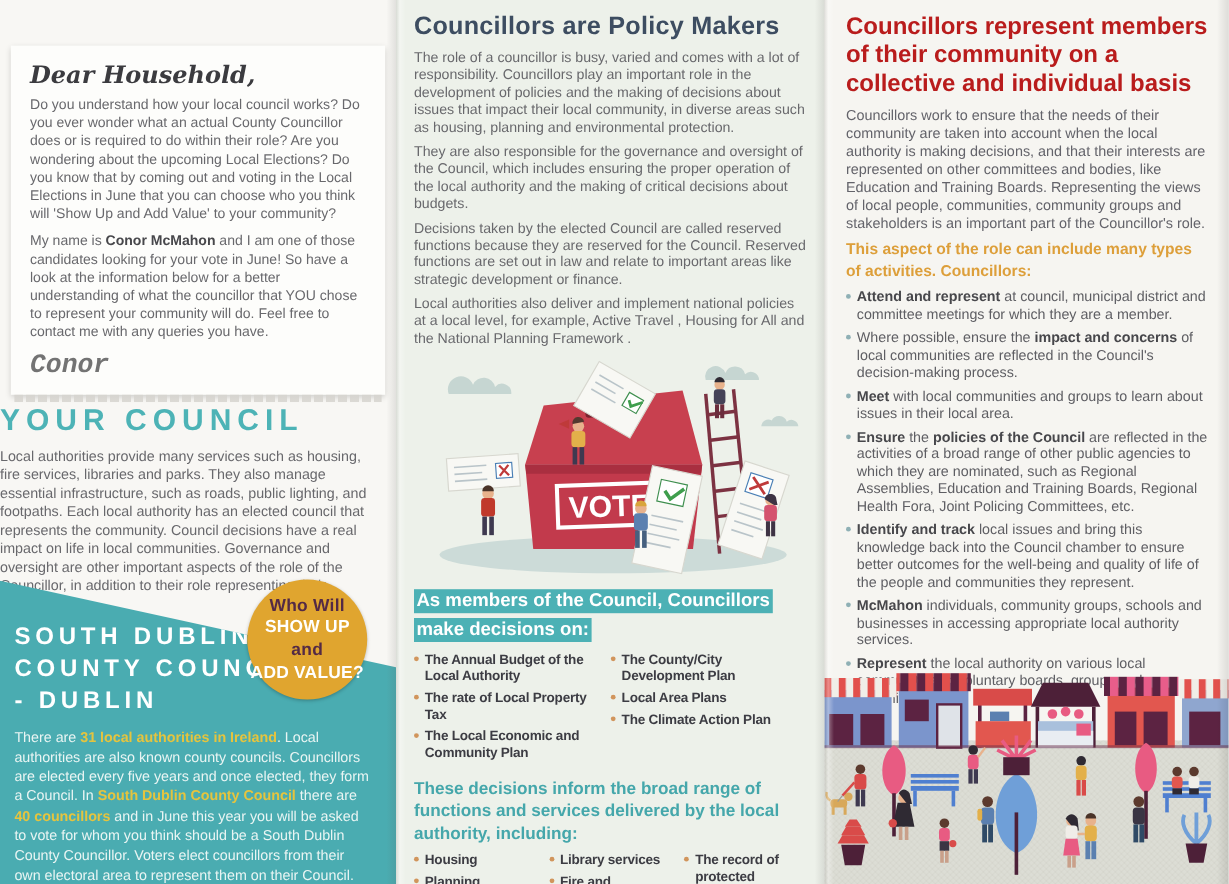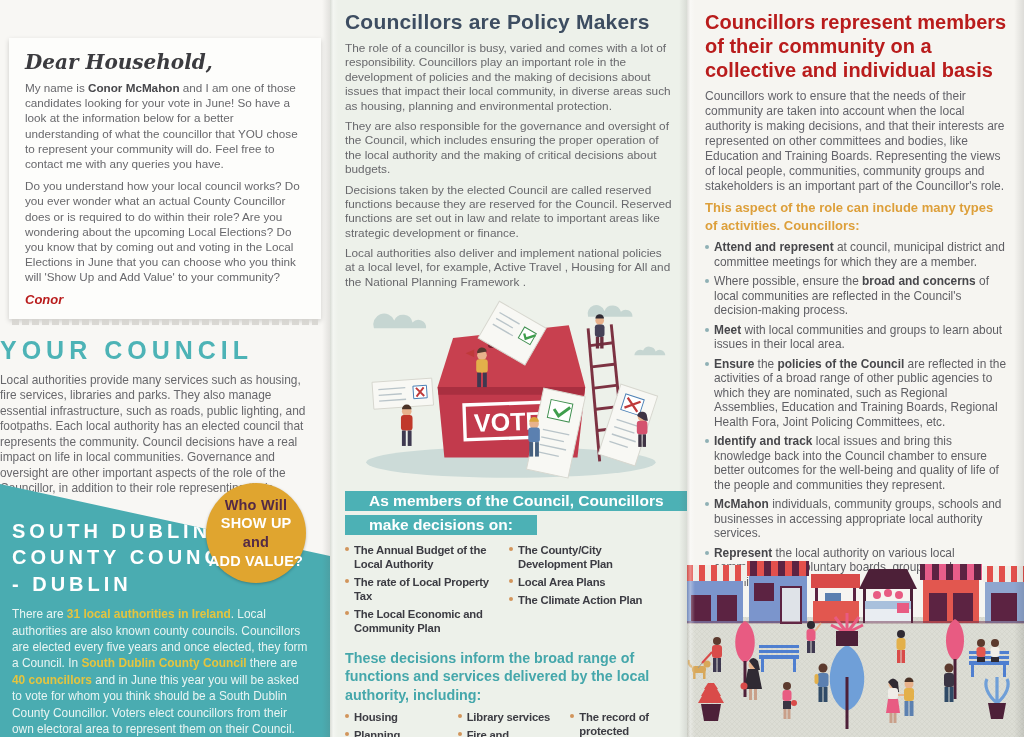--- a/index.html
+++ b/index.html
@@ -18,22 +18,22 @@
   .edge-r{position:absolute;top:0;right:0;width:10px;height:737px;background:linear-gradient(90deg,transparent,rgba(0,0,0,.10));z-index:30;pointer-events:none;}
 
   
   .letter-card{position:absolute;left:9px;top:38px;width:312px;background:#fdfdfb;
                box-shadow:0 2px 5px rgba(0,0,0,.18);padding:10px 16px 12px;box-sizing:border-box;}
   .letter-card:after{content:"";position:absolute;left:3px;right:3px;bottom:-6px;height:6px;
                background:repeating-linear-gradient(90deg,#d6d4cf 0 7px,rgba(0,0,0,0) 7px 10px);opacity:.85;}
   .salutation{font-family:"DejaVu Serif",serif;font-style:italic;font-weight:700;font-size:20px;
               color:#3b3b3f;margin:2px 0 6px;}
   .letter-card p.para{font-size:11.7px;line-height:1.3;color:#68686c;margin:0 0 7px;}
-  .signature{font-family:Liberation Sans, sans-serif;font-style:italic;font-weight:700;font-size:13px;
-             color:#b91c1c;margin-top:2px;}
+  .signature{font-family:Liberation Mono, monospace;font-style:italic;font-weight:700;font-size:22px;
+             color:#737373;margin-top:2px;}
   span.b{font-weight:700;color:#47474b;}
 
   .yc-section{position:absolute;left:0;top:336px;width:312px;}
   .yc-title{font-size:25px;font-weight:700;color:#4db3b6;letter-spacing:5px;margin:0 0 8px;}
   .yc-body{font-size:11.9px;line-height:1.3;color:#68686c;margin:0;}
 
   .sdcc-box{position:absolute;left:0;top:466px;width:330px;height:271px;background:#4aacb1;
             clip-path:polygon(0 18px,100% 90px,100% 100%,0 100%);
             padding:52px 20px 0 12px;box-sizing:border-box;z-index:5;}
   .sdcc-title p{margin:0;font-size:20px;font-weight:700;color:#ffffff;letter-spacing:4px;line-height:1.32;}
@@ -46,21 +46,21 @@
   .badge p{margin:0;font-size:14.5px;font-weight:700;line-height:1.28;letter-spacing:.2px;}
   span.wh{color:#ffffff;} span.dk{color:#542a45;}
 
   
   .mid-title{font-size:21px;font-weight:700;color:#3d4d61;margin:2px 0 7px;letter-spacing:.2px;}
   .mid-paras p{font-size:11.8px;line-height:1.22;color:#68686c;margin:0 0 6px;}
   .vote-ill{display:block;width:328px;height:190px;margin:2px 0 4px;}
 
   .hl-wrap{margin:4px 0 7px;width:320px;}
   .hl{display:inline;background:#4cb1b5;color:#fff;font-weight:700;font-size:15.5px;line-height:1.5;
-      padding:1px 24px 2px;box-decoration-break:clone;-webkit-box-decoration-break:clone;}
+      padding:1px 2px 2px;box-decoration-break:clone;-webkit-box-decoration-break:clone;}
   .cols2{display:flex;}
   .cols2 .col{flex:1;}
   .bullet-item{display:flex;gap:5px;margin:0 0 4px;font-size:11.3px;line-height:1.24;
                font-weight:700;color:#3c3c43;letter-spacing:-.2px;}
   .dot{width:4px;height:4px;border-radius:50%;background:#d1955c;margin-top:4px;flex:none;}
   .teal-heading{font-size:14.3px;font-weight:700;color:#45a7ab;margin:10px 0 6px;line-height:1.3;width:322px;}
   .cols3{display:flex;gap:10px;}
   .cols3 .col{flex:1;}
 
   
@@ -75,22 +75,22 @@
 </head>
 <body>
 
 <div class="page">
 
   <div class="panel left">
 
     <div class="letter-card">
       <div class="salutation">Dear Household,</div>
       <div>
+          <p class="para"><span>Do you understand how your local council works? Do you ever wonder what an actual County Councillor does or is required to do within their role? Are you wondering about the upcoming Local Elections? Do you know that by coming out and voting in the Local Elections in June that you can choose who you think will 'Show Up and Add Value' to your community?</span></p>
           <p class="para"><span>My name is </span><span class="b">Conor McMahon</span><span> and I am one of those candidates looking for your vote in June! So have a look at the information below for a better understanding of what the councillor that YOU chose to represent your community will do. Feel free to contact me with any queries you have.</span></p>
-          <p class="para"><span>Do you understand how your local council works? Do you ever wonder what an actual County Councillor does or is required to do within their role? Are you wondering about the upcoming Local Elections? Do you know that by coming out and voting in the Local Elections in June that you can choose who you think will 'Show Up and Add Value' to your community?</span></p>
         </div>
       <div class="signature">Conor</div>
     </div>
 
     <div class="yc-section">
       <h2 class="yc-title">YOUR COUNCIL</h2>
       <p class="yc-body">Local authorities provide many services such as housing, fire services, libraries and parks. They also manage essential infrastructure, such as roads, public lighting, and footpaths. Each local authority has an elected council that represents the community. Council decisions have a real impact on life in local communities. Governance and oversight are other important aspects of the role of the Councillor, in addition to their role representing their communities.</p>
     </div>
 
     <div class="sdcc-box">
@@ -301,21 +301,21 @@
     <h1 class="right-title">Councillors represent members of their community on a collective and individual basis</h1>
     <p class="right-intro">Councillors work to ensure that the needs of their community are taken into account when the local authority is making decisions, and that their interests are represented on other committees and bodies, like Education and Training Boards. Representing the views of local people, communities, community groups and stakeholders is an important part of the Councillor's role.</p>
     <h3 class="gold-heading">This aspect of the role can include many types of activities. Councillors:</h3>
     <div class="rbullets">
         <div class="bullet-item">
           <span class="dot"></span>
           <span><span class="b">Attend and represent</span><span> at council, municipal district and committee meetings for which they are a member.</span></span>
         </div>
         <div class="bullet-item">
           <span class="dot"></span>
-          <span><span>Where possible, ensure the </span><span class="b">broad and concerns</span><span> of local communities are reflected in the Council's decision-making process.</span></span>
+          <span><span>Where possible, ensure the </span><span class="b">impact and concerns</span><span> of local communities are reflected in the Council's decision-making process.</span></span>
         </div>
         <div class="bullet-item">
           <span class="dot"></span>
           <span><span class="b">Meet</span><span> with local communities and groups to learn about issues in their local area.</span></span>
         </div>
         <div class="bullet-item">
           <span class="dot"></span>
           <span><span class="b">Ensure</span><span> the </span><span class="b">policies of the Council</span><span> are reflected in the activities of a broad range of other public agencies to which they are nominated, such as Regional Assemblies, Education and Training Boards, Regional Health Fora, Joint Policing Committees, etc.</span></span>
         </div>
         <div class="bullet-item">

